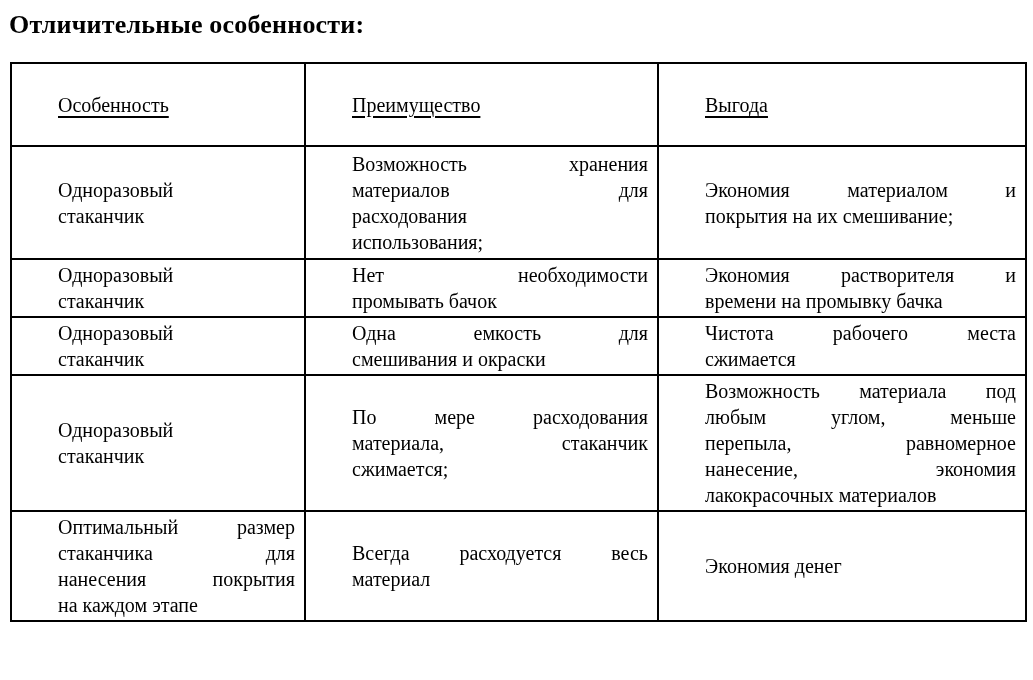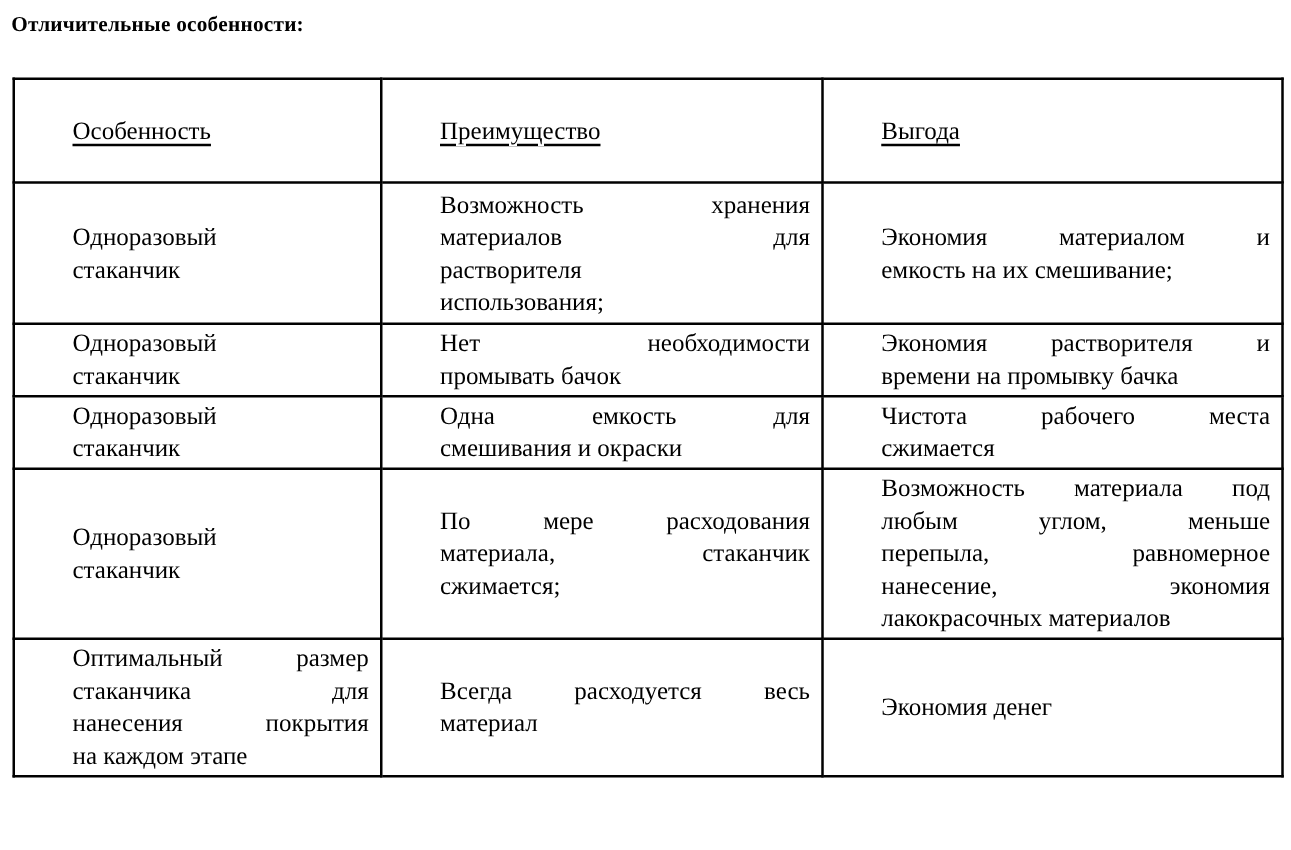--- a/index.html
+++ b/index.html
@@ -8,21 +8,21 @@
     width: 1033px; height: 680px;
     background: #ffffff;
     color: #000000;
     font-family: "Liberation Serif", "DejaVu Serif", serif;
     position: relative;
     overflow: hidden;
   }
   .page-title {
     position: absolute;
     left: 9px; top: 10px;
-    font-size: 17px;
+    font-size: 26px;
     font-weight: bold;
     letter-spacing: 0.2px;
   }
   table.features {
     position: absolute;
     left: 10px; top: 62px;
     width: 1015px;
     border-collapse: collapse;
     table-layout: fixed;
   }
@@ -70,26 +70,26 @@
       <td class="head"><span>Выгода</span></td>
     </tr>
     <tr class="r2">
       <td>
           <div class="tline jl">Одноразовый</div>
           <div class="tline">стаканчик</div>
         </td>
       <td>
           <div class="tline jl">Возможность хранения</div>
           <div class="tline jl">материалов для</div>
-          <div class="tline jl">растворителя</div>
+          <div class="tline jl">расходования</div>
           <div class="tline">использования;</div>
         </td>
       <td>
           <div class="tline jl">Экономия материалом и</div>
-          <div class="tline">емкость на их смешивание;</div>
+          <div class="tline">покрытия на их смешивание;</div>
         </td>
     </tr>
     <tr class="r3">
       <td>
           <div class="tline jl">Одноразовый</div>
           <div class="tline">стаканчик</div>
         </td>
       <td>
           <div class="tline jl">Нет необходимости</div>
           <div class="tline">промывать бачок</div>

